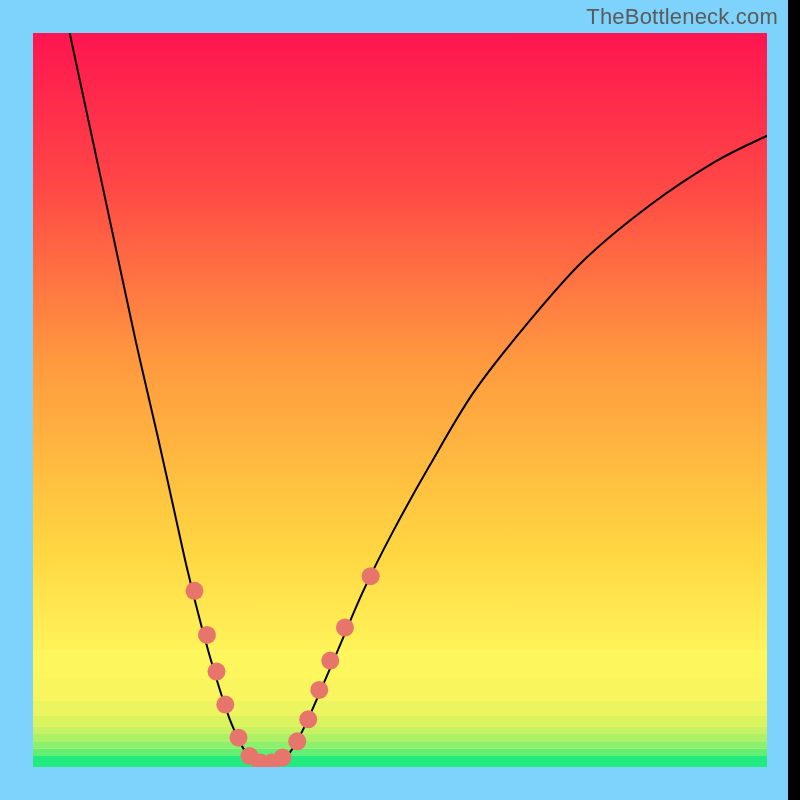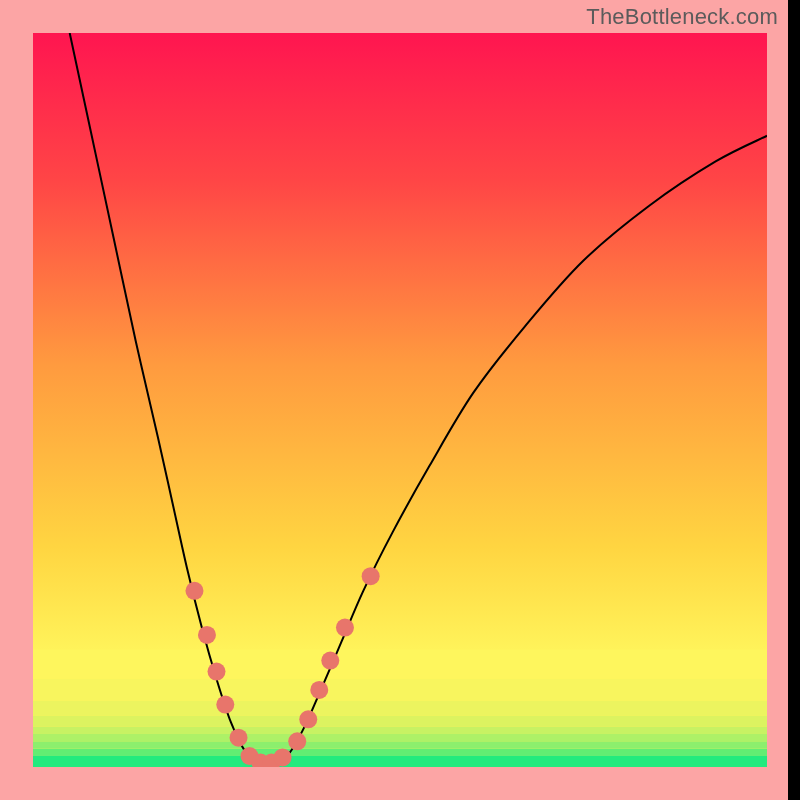--- a/index.html
+++ b/index.html
@@ -10,21 +10,21 @@
     overflow: hidden;
     background: #000;
     font-family: Arial, Helvetica, sans-serif;
   }
   .frame {
     position: absolute;
     top: 0;
     left: 0;
     width: 788px;
     height: 800px;
-    background: #fca5a5;
+    background: #7dd3fc;
   }
   .plot {
     position: absolute;
     top: 33px;
     left: 33px;
     width: 734px;
     height: 734px;
     overflow: hidden;
   }
   .watermark {

